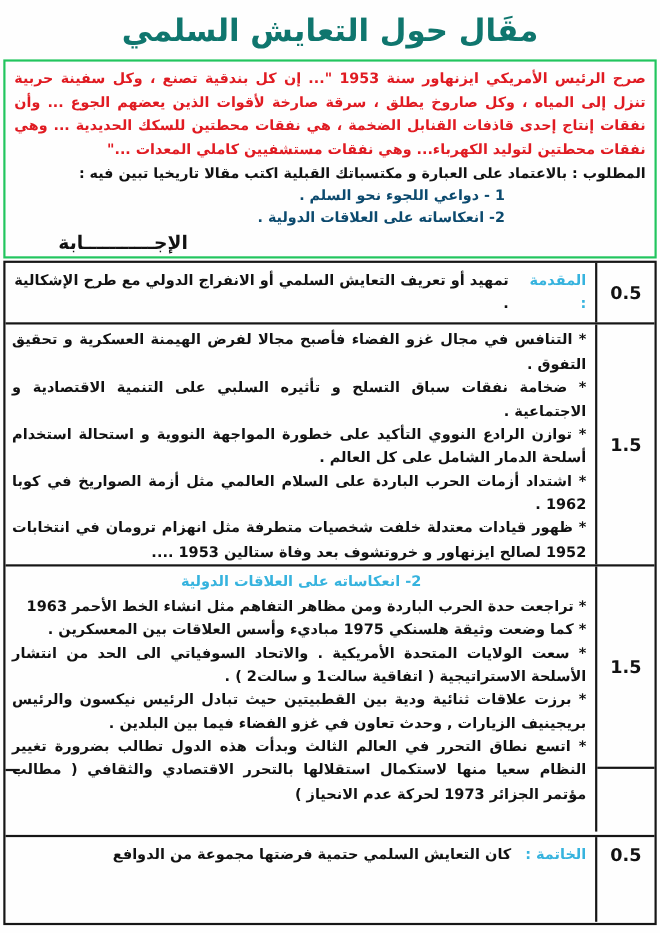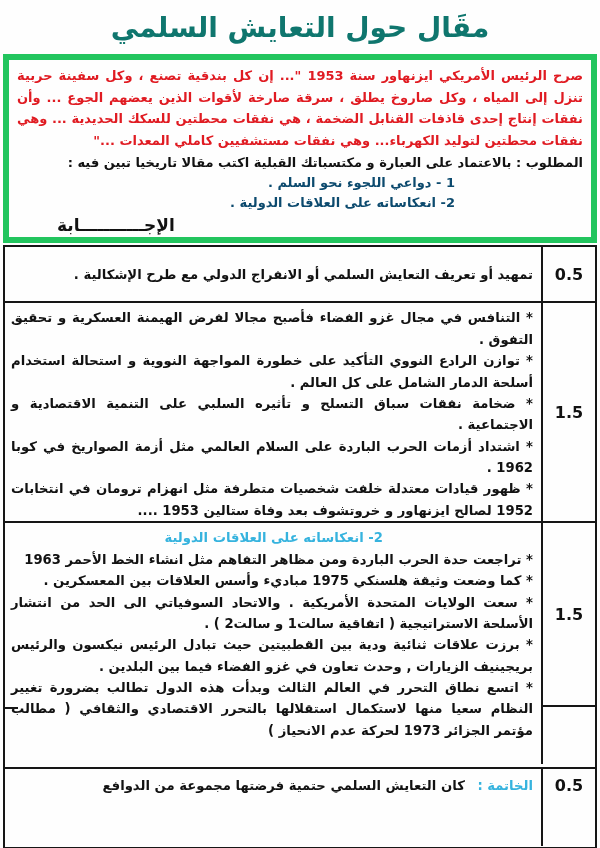--- a/index.html
+++ b/index.html
@@ -16,21 +16,21 @@
   }
   .doc-title {
     text-align: center;
     color: #0f766e;
     font-size: 28px;
     padding: 11px 0 7px 0;
     letter-spacing: 0.5px;
   }
   .prompt-box {
     margin: 3px 3px 0 3px;
-    border: 6px solid #22c55e;
+    border: 2px solid #22c55e;
     padding: 5px 8px 2px 8px;
   }
   .quote {
     color: #E01B22;
     font-size: 13px;
     line-height: 1.66;
     text-align: justify;
   }
   .task-line {
     color: #121212;
@@ -118,31 +118,32 @@
     <div class="q-item">1 - دواعي اللجوء نحو السلم .</div>
     <div class="q-item">2-  انعكاساته على العلاقات الدولية .</div>
     <div class="answer-heading">الإجـــــــــــابة</div>
   </div>
 
   <div class="answer-table">
 
     <div class="t-row r1">
       <div class="grade-col">0.5</div>
       <div class="row-content">
+        <span class="cyan label">المقدمة :</span>
         <span>تمهيد أو تعريف التعايش السلمي أو الانفراج الدولي  مع طرح الإشكالية .</span>
       </div>
     </div>
 
     <div class="t-row r2">
       <div class="grade-col">1.5</div>
       <div class="row-content">
         <div class="bullets">
           <div>* التنافس في مجال غزو الفضاء  فأصبح مجالا لفرض الهيمنة العسكرية و تحقيق التفوق .</div>
+          <div>* ضخامة نفقات سباق التسلح و تأثيره السلبي على التنمية الاقتصادية و الاجتماعية .</div>
           <div>* توازن الرادع النووي التأكيد على خطورة المواجهة النووية و استحالة استخدام أسلحة الدمار الشامل على كل العالم .</div>
-          <div>* ضخامة نفقات سباق التسلح و تأثيره السلبي على التنمية الاقتصادية و الاجتماعية .</div>
           <div>* اشتداد أزمات الحرب الباردة على السلام العالمي مثل أزمة الصواريخ في كوبا 1962 .</div>
           <div>* ظهور قيادات معتدلة خلفت شخصيات متطرفة مثل انهزام ترومان في انتخابات 1952 لصالح ايزنهاور و خروتشوف بعد وفاة ستالين 1953 ....</div>
 
         </div>
       </div>
     </div>
 
     <div class="t-row r3">
       <div class="grade-col">
         <div class="grade-cell-top">1.5</div>

